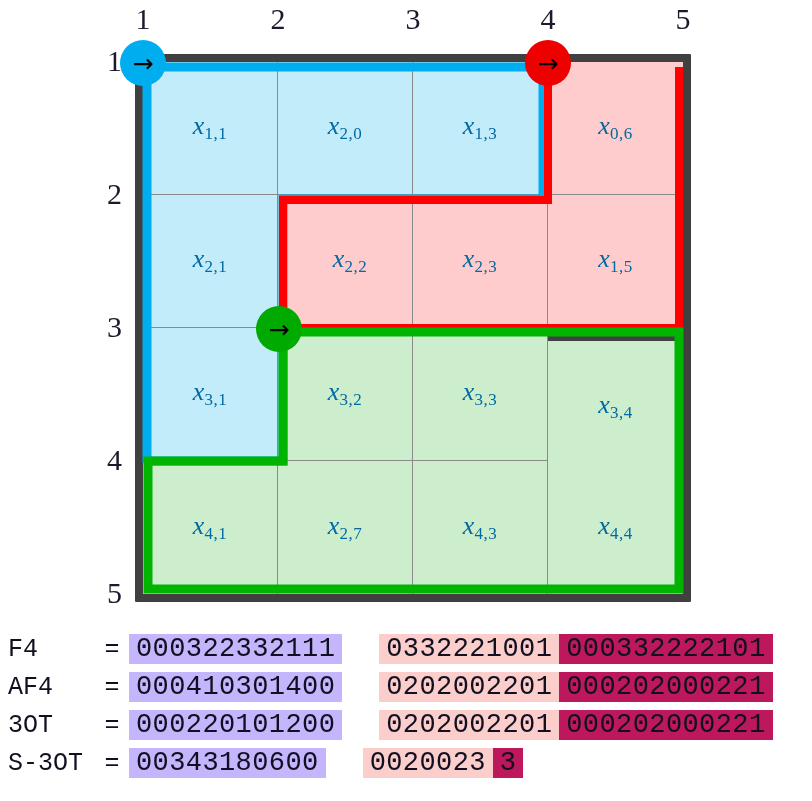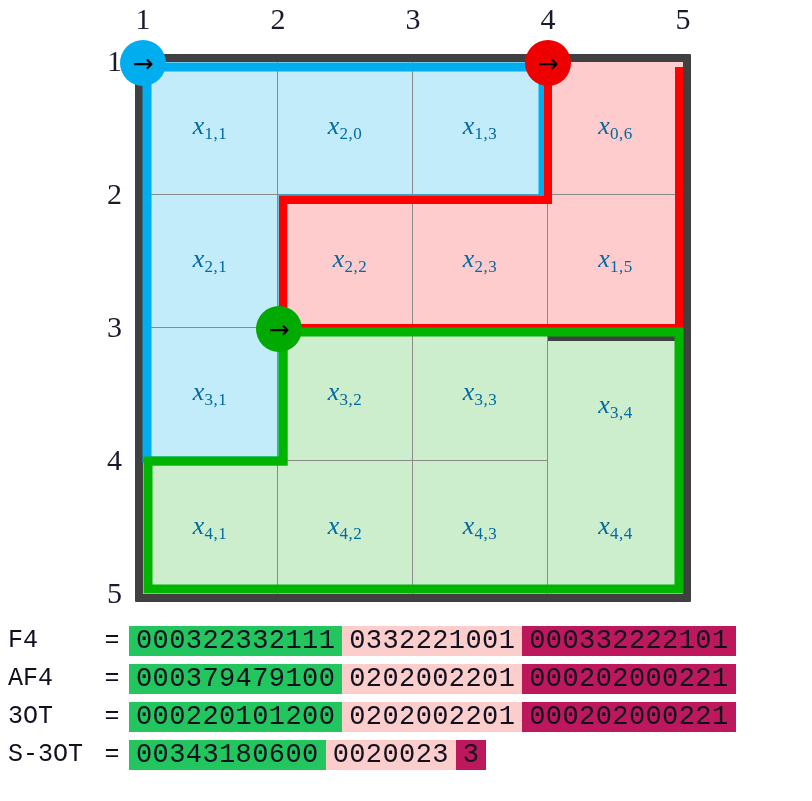--- a/index.html
+++ b/index.html
@@ -112,21 +112,21 @@
 
   
   #seq-table {
     position: absolute;
     left: 0;
     top: 626px;
     width: 812px;
   }
   .seq-row {
     display: flex;
-    align-items: flex-start;
+    align-items: flex-end;
     height: 38px;
     margin-bottom: 0px;
   }
   .seq-name {
     width: 95px;
     padding-left: 8px;
     box-sizing: border-box;
     font-family: "Liberation Mono", monospace;
     font-size: 25px;
     color: #101020;
@@ -146,22 +146,22 @@
   .seq-seg {
     font-family: "Liberation Mono", monospace;
     font-size: 27px;
     color: #101020;
     display: flex;
     align-items: center;
     padding: 0 7px;
     letter-spacing: 0.4px;
     white-space: pre;
   }
-  .seg-blue  { background: #22c55e; }
-  .seg-red   { background: #fbcdcb; }
+  .seg-blue  { background: #c4b5fd; }
+  .seg-red   { background: #fbcdcb; margin-left: 37px; }
   .seg-green { background: #be185d; }
 </style>
 </head>
 <body>
 
 <div id="figure">
 
   <div class="col-label" style="left:123px;">1</div>
   <div class="col-label" style="left:258px;">2</div>
   <div class="col-label" style="left:393px;">3</div>
@@ -213,21 +213,21 @@
       <span class="lab"><i>x</i><sub>3,3</sub></span>
     </div>
     <div class="cell fill-green last-col" style="left:405px; top:266px;margin-top:13px;">
       <span class="lab"><i>x</i><sub>3,4</sub></span>
     </div>
 
     <div class="cell fill-green last-row" style="left:0px; top:399px;">
       <span class="lab"><i>x</i><sub>4,1</sub></span>
     </div>
     <div class="cell fill-green last-row" style="left:135px; top:399px;">
-      <span class="lab"><i>x</i><sub>4,2</sub></span>
+      <span class="lab"><i>x</i><sub>2,7</sub></span>
     </div>
     <div class="cell fill-green last-row" style="left:270px; top:399px;">
       <span class="lab"><i>x</i><sub>4,3</sub></span>
     </div>
     <div class="cell fill-green last-col last-row" style="left:405px; top:399px;">
       <span class="lab"><i>x</i><sub>4,4</sub></span>
     </div>
   </div>
 
   <svg class="path-svg" viewBox="0 0 812 620">
@@ -257,21 +257,21 @@
     <div class="seq-name">F4</div>
     <div class="seq-eq">=</div>
     <div class="seq-seg seg-blue">000322332111</div>
     <div class="seq-seg seg-red">0332221001</div>
     <div class="seq-seg seg-green">000332222101</div>
   </div>
 
   <div class="seq-row">
     <div class="seq-name">AF4</div>
     <div class="seq-eq">=</div>
-    <div class="seq-seg seg-blue">000379479100</div>
+    <div class="seq-seg seg-blue">000410301400</div>
     <div class="seq-seg seg-red">0202002201</div>
     <div class="seq-seg seg-green">000202000221</div>
   </div>
 
   <div class="seq-row">
     <div class="seq-name">3OT</div>
     <div class="seq-eq">=</div>
     <div class="seq-seg seg-blue">000220101200</div>
     <div class="seq-seg seg-red">0202002201</div>
     <div class="seq-seg seg-green">000202000221</div>

